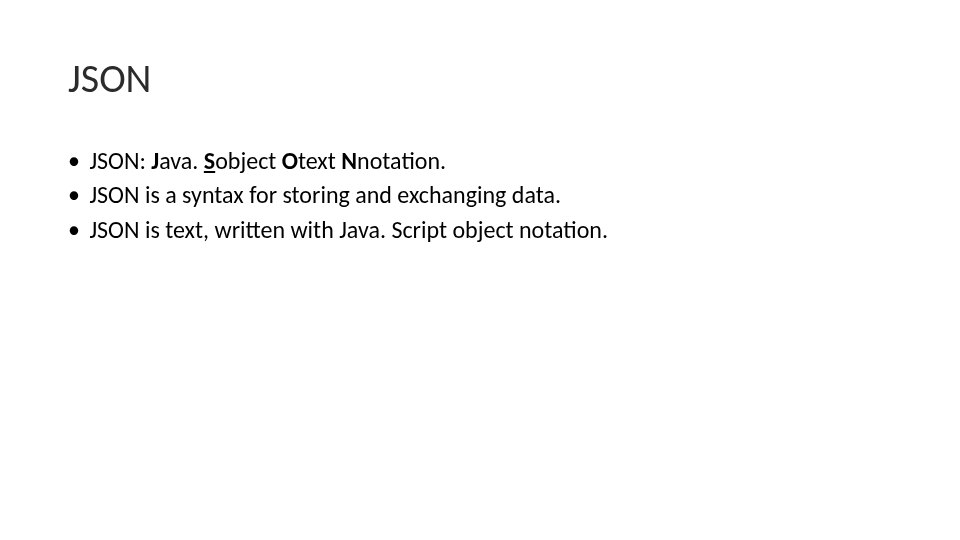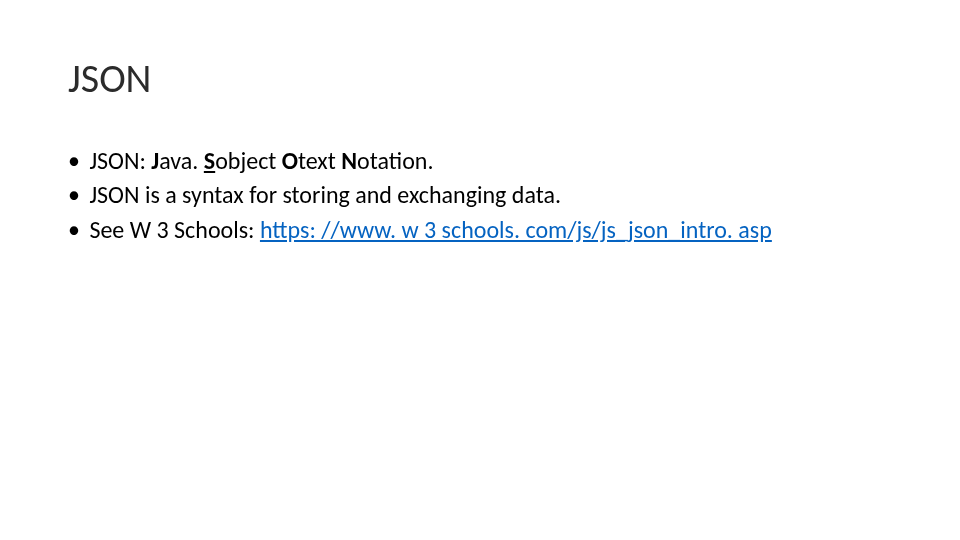--- a/index.html
+++ b/index.html
@@ -55,28 +55,28 @@
 <body>
 
 <div class="slide">
 
   <h1 class="title">JSON</h1>
 
   <div class="content">
 
     <span class="bullet">
       <span class="bullet-marker">•</span>
-      <span>JSON</span><span>: </span><span class="bold">J</span><span>ava. </span><span class="bold uline">S</span><span>object </span><span class="bold">O</span><span>text </span><span class="bold">N</span><span>otation.</span>
+      <span>JSON</span><span>: </span><span class="bold">J</span><span>ava. </span><span class="bold uline">S</span><span>object </span><span class="bold">O</span><span>text </span><span class="bold">N</span><span>notation.</span>
     </span>
 
     <span class="bullet">
       <span class="bullet-marker">•</span>
       <span>JSON is a syntax for storing and exchanging data.</span>
     </span>
 
-
     <span class="bullet">
       <span class="bullet-marker">•</span>
-      <span>See W 3 Schools:  </span><span class="link">https: //www. w 3 schools. com/js/js_json_intro. asp</span>
+      <span>JSON is text, written with Java. Script object notation.</span>
     </span>
+
 
   </div>
 </div>
 
 </body></html>

